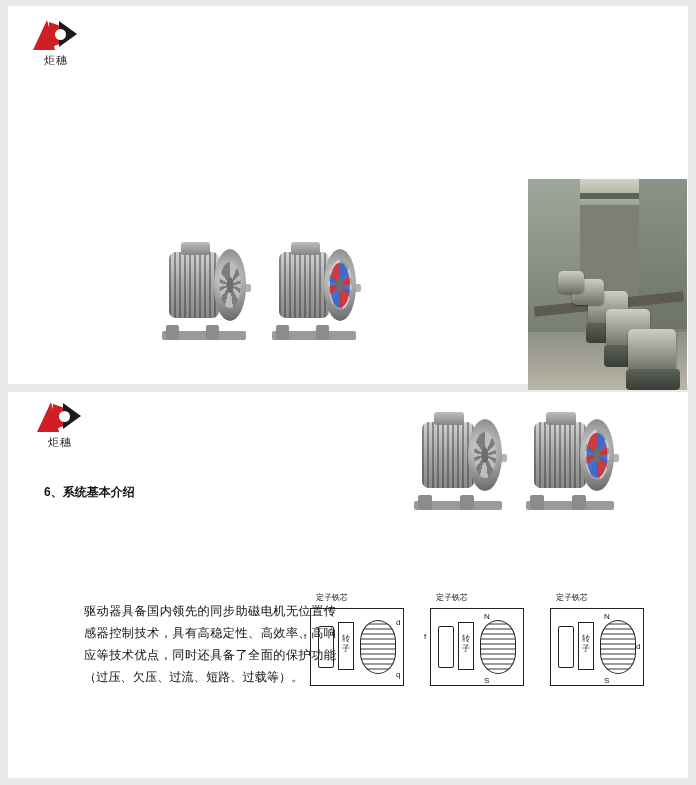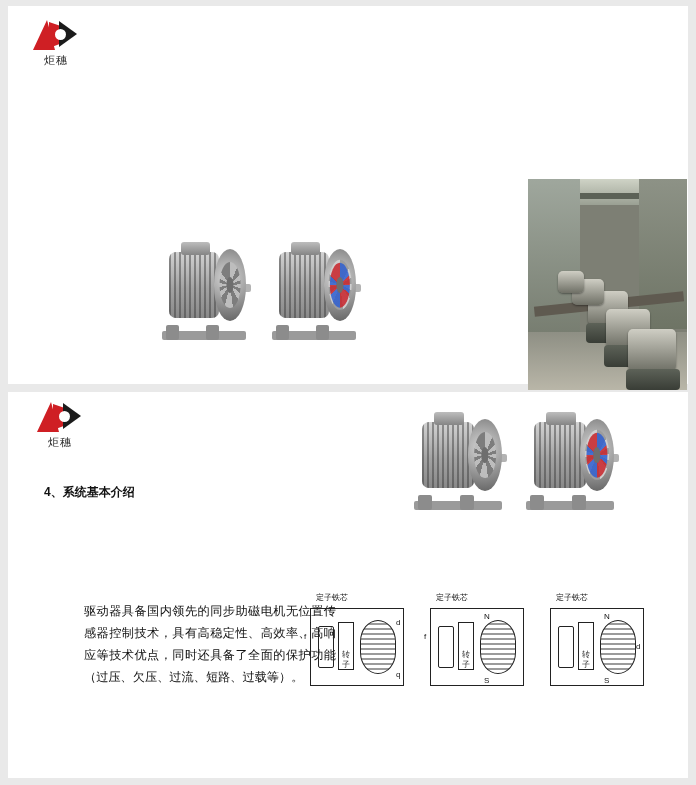--- a/index.html
+++ b/index.html
@@ -57,21 +57,21 @@
   .s2-p2{position:absolute;left:36px;top:208px;width:252px;font-size:12.2px;line-height:22px;color:#111;text-align:justify;margin-left:40px;}
 
   .s2-motorA{left:400px;top:18px;width:100px;height:100px;}
   .s2-motorB{left:512px;top:18px;width:100px;height:100px;}
 
   .diagram{position:absolute;left:296px;top:200px;width:344px;height:108px;}
   .dg{position:absolute;top:0;width:104px;height:108px;}
   .dg .cap{position:absolute;left:12px;top:0;font-size:8px;color:#111;}
   .dg .rect{position:absolute;left:6px;top:16px;width:92px;height:76px;border:1px solid #222;}
   .dg .coilL{position:absolute;left:14px;top:34px;width:14px;height:40px;border:1px solid #222;border-radius:2px;}
-  .dg .rot{position:absolute;left:34px;top:30px;width:16px;height:48px;border:1px solid #222;font-size:8px;line-height:10px;text-align:center;padding-top:27px;box-sizing:border-box;}
+  .dg .rot{position:absolute;left:34px;top:30px;width:16px;height:48px;border:1px solid #222;font-size:8px;line-height:10px;text-align:center;padding-top:11px;box-sizing:border-box;}
   .dg .ring{position:absolute;left:56px;top:28px;width:34px;height:52px;border:1px solid #222;border-radius:50%/40%;
     background:repeating-linear-gradient(0deg,#fff 0 3px,#9b9b9b 3px 5px);}
   .dg .lab{position:absolute;font-size:8px;color:#111;}
 </style>
 </head>
 <body>
 
 <div class="page">
 
   <div class="slide1">
@@ -139,21 +139,21 @@
     <div class="logo">
       <div class="logo-mark">
         <div class="red-a"></div>
           <div class="red-b"></div>
           <div class="blk"></div>
           <div class="wht"></div>
       </div>
       <div class="logo-text">炬穗</div>
     </div>
 
-    <div class="s2-h1">4、系统基本介绍</div>
+    <div class="s2-h1">6、系统基本介绍</div>
     <div class="s2-p2">驱动器具备国内领先的同步助磁电机无位置传感器控制技术，具有高稳定性、高效率、高响应等技术优点，同时还具备了全面的保护功能（过压、欠压、过流、短路、过载等）。</div>
 
     <div class="motor s2-motorA">
       <div class="m-base"></div>
       <div class="m-foot" style="left:10%"></div>
       <div class="m-foot" style="left:52%"></div>
       <div class="m-body"></div>
         <div class="m-fins"></div>
       <div class="m-box"></div>
         <div class="m-shaft"></div>

